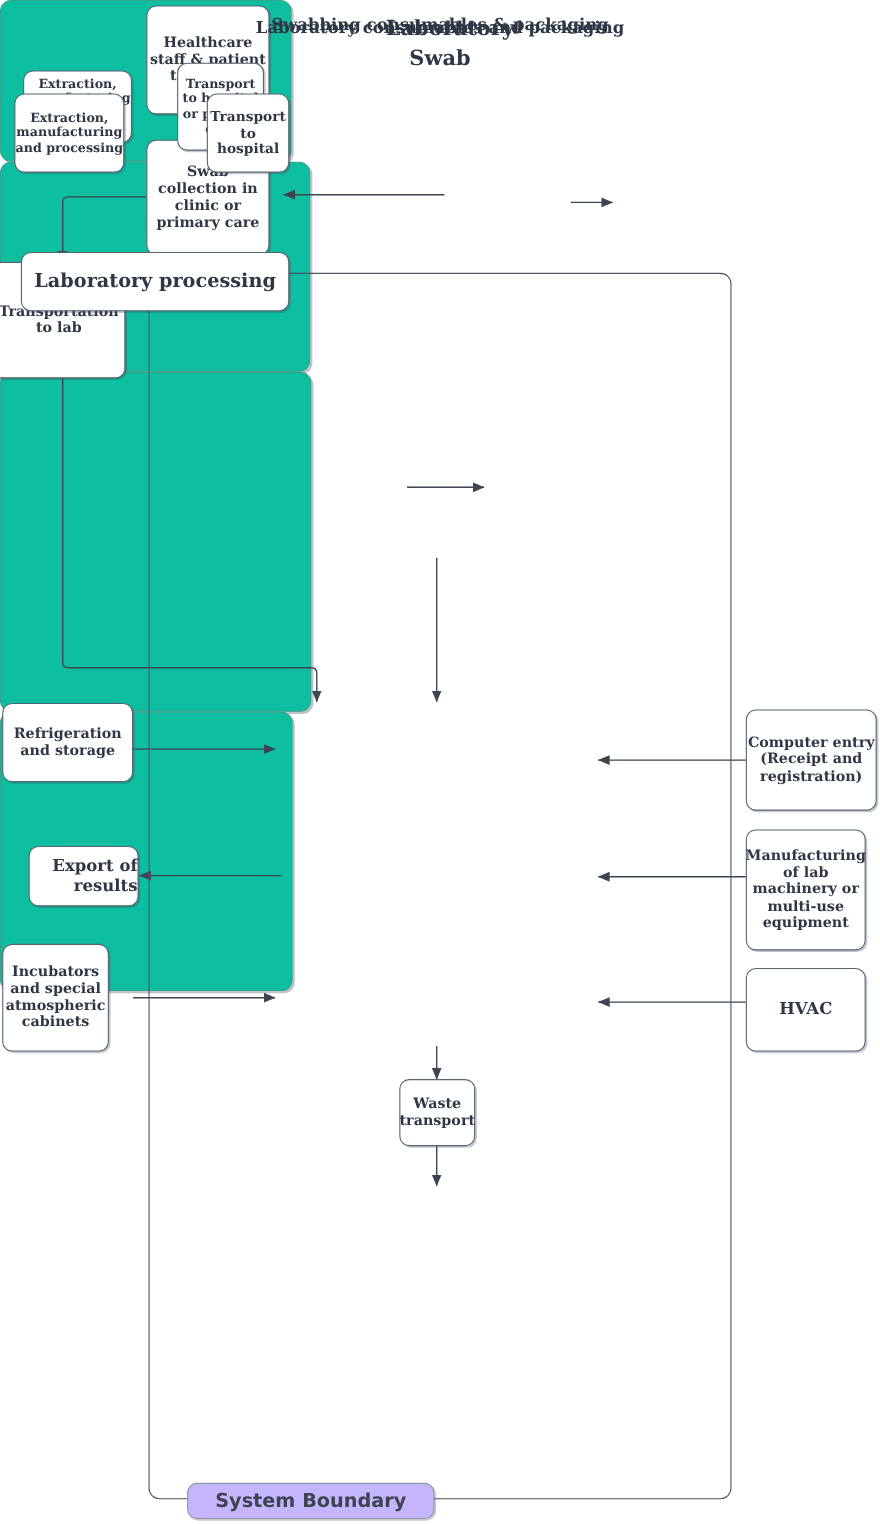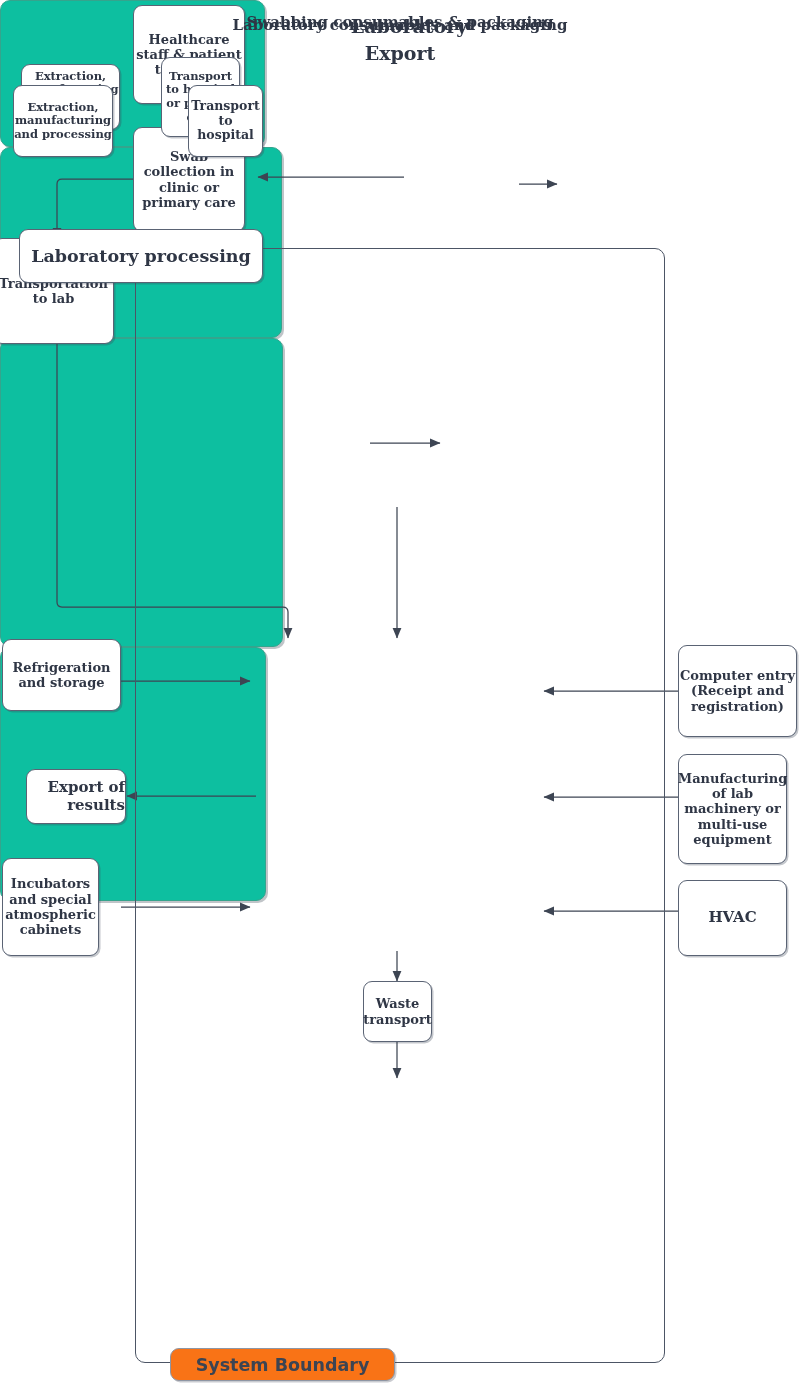--- a/index.html
+++ b/index.html
@@ -61,21 +61,21 @@
     border-radius:10px;
     background:transparent;
     box-sizing:border-box;
   }
   .sysboundary-label{
     position:absolute;
     box-sizing:border-box;
     display:flex;
     align-items:center;
     justify-content:center;
-    background:#f97316;
+    background:#c4b5fd;
     border:1px solid #8e96a4;
     border-radius:9px;
     font-family:"DejaVu Sans","Liberation Sans",sans-serif;
     font-weight:700;
     color:#3c4452;
     box-shadow:1.5px 1.5px 0 rgba(60,70,85,.28);
   }
   .t11{font-size:11.5px;}
   .t12{font-size:12.5px;}
   .t13{font-size:13px;}
@@ -162,16 +162,16 @@
 
   <div class="node box t13" style="left:678px;top:754px;width:109px;height:110px;">Manufacturing of lab machinery or multi-use equipment</div>
 
   <div class="node box t13" style="left:678px;top:645px;width:119px;height:92px;">Computer entry (Receipt and registration)</div>
 
   <div class="node box t15" style="left:678px;top:880px;width:109px;height:76px;">HVAC</div>
 
   <div class="node box t13" style="left:363px;top:981px;width:69px;height:61px;">Waste transport</div>
 
   <div class="group" style="left:264px;top:1054px;width:264px;height:252px;">
-    <div class="group-title t19" style="top:42px;">Export</div>
+    <div class="group-title t19" style="top:42px;">Swab</div>
   </div>
 
 </div>
 
 </body></html>

